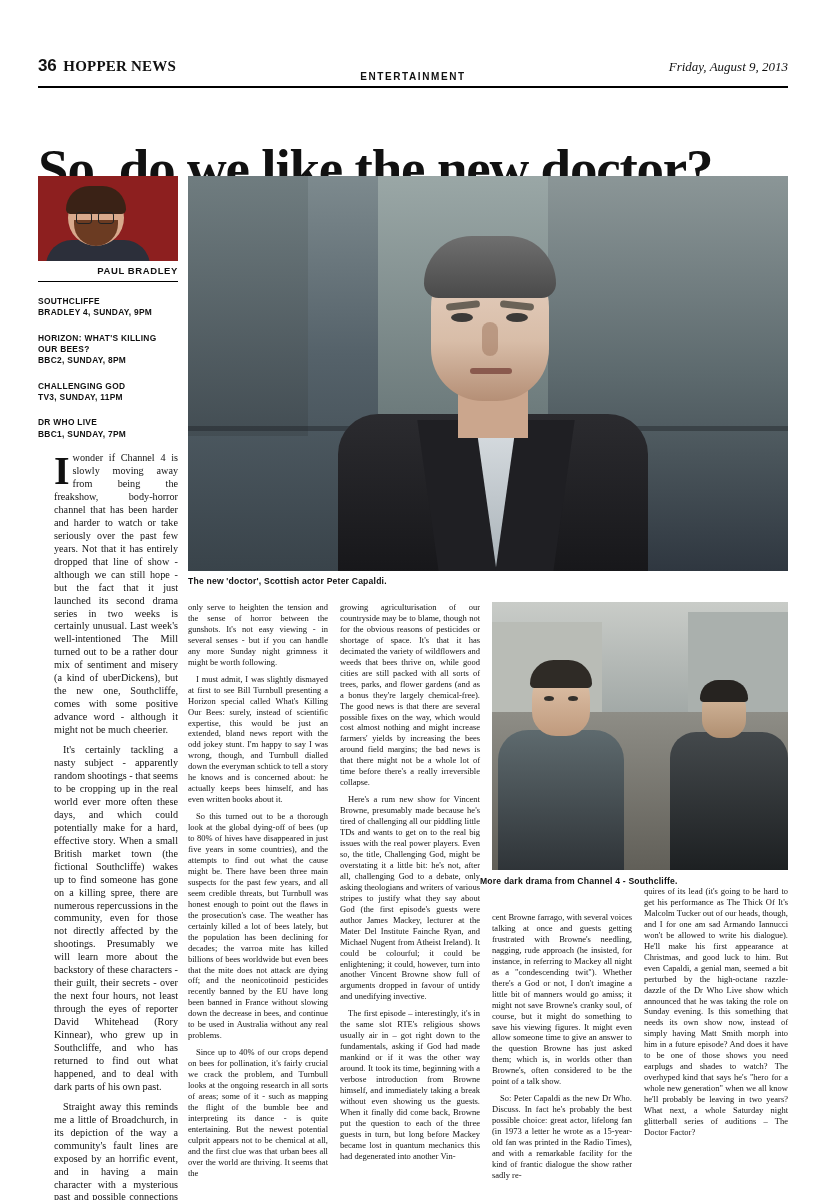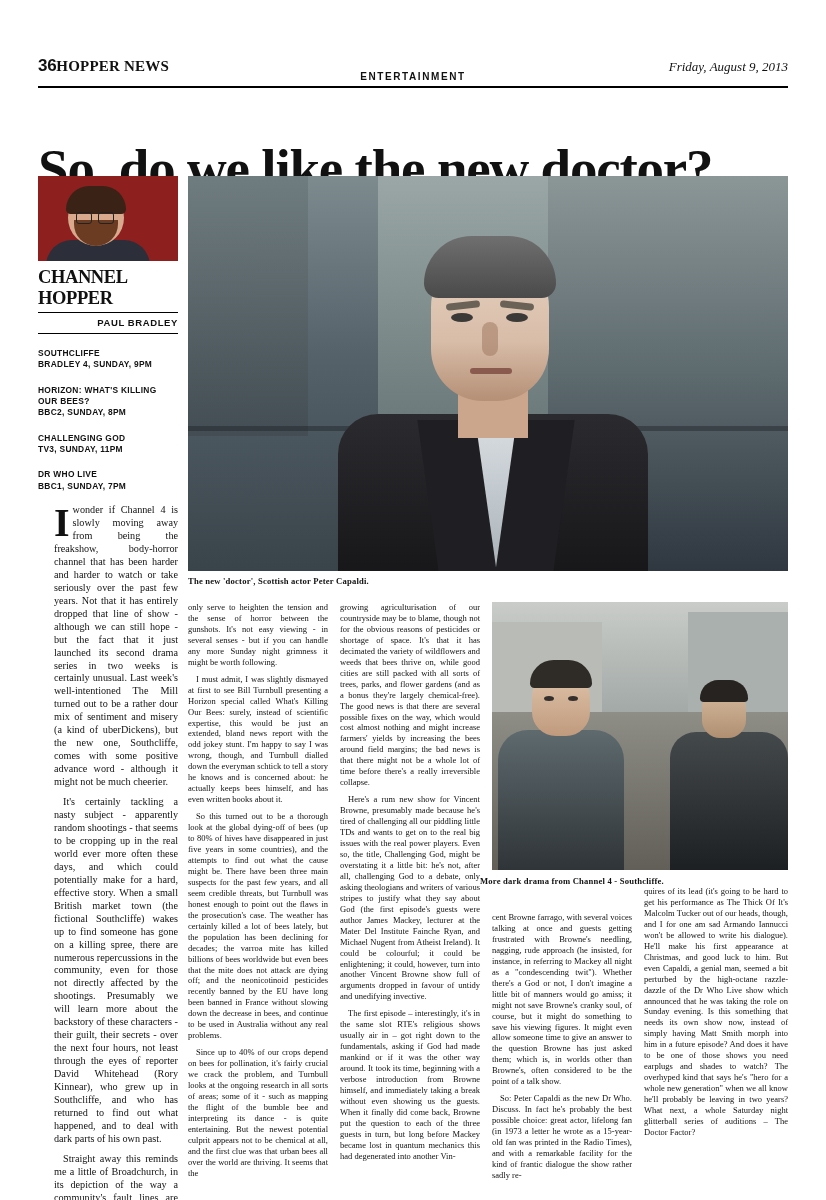--- a/index.html
+++ b/index.html
@@ -31,21 +31,21 @@
     height: 26px;
     display: flex;
     align-items: baseline;
     justify-content: space-between;
     border-bottom: 2px solid #000;
     padding-bottom: 4px;
   }
   .masthead-left {
     display: flex;
     align-items: baseline;
-    gap: 0;
+    gap: 7px;
   }
   .page-number {
     font-family: "Liberation Sans", sans-serif;
     font-weight: bold;
     font-size: 17px;
     letter-spacing: -0.3px;
   }
   .paper-name {
     font-family: "Liberation Serif", serif;
     font-weight: bold;
@@ -270,21 +270,21 @@
     position: absolute; left: 240px; top: 244px; width: 58px; height: 152px;
     background: #1f1f23;
     transform: skewX(8deg);
   }
   .hero .lapelR {
     position: absolute; left: 318px; top: 244px; width: 58px; height: 152px;
     background: #1f1f23;
     transform: skewX(-8deg);
   }
   .caption {
-    font-family: Liberation Serif, serif;
+    font-family: Liberation Sans, sans-serif;
     font-weight: bold;
     font-size: 8.6px;
     letter-spacing: 0.2px;
   }
   .hero-caption {
     position: absolute;
     left: 188px;
     top: 576px;
     width: 600px;
   }
@@ -390,21 +390,20 @@
 
     <div class="hopper-photo">
       <div class="shoulders"></div>
       <div class="face"></div>
       <div class="beard"></div>
       <div class="hair"></div>
       <div class="glassesL"></div>
       <div class="glassesR"></div>
     </div>
 
-    <div class="channel-hopper">CHANNEL HOPPER</div>
     <div class="byline">PAUL BRADLEY</div>
 
     <div class="prog-list">
       <div class="prog-item">
         <div class="t">SOUTHCLIFFE</div>
         <div class="d">BRADLEY 4, SUNDAY, 9PM</div>
       </div>
       <div class="prog-item">
         <div class="t">HORIZON: WHAT'S KILLING OUR BEES?</div>
         <div class="d">BBC2, SUNDAY, 8PM</div>

